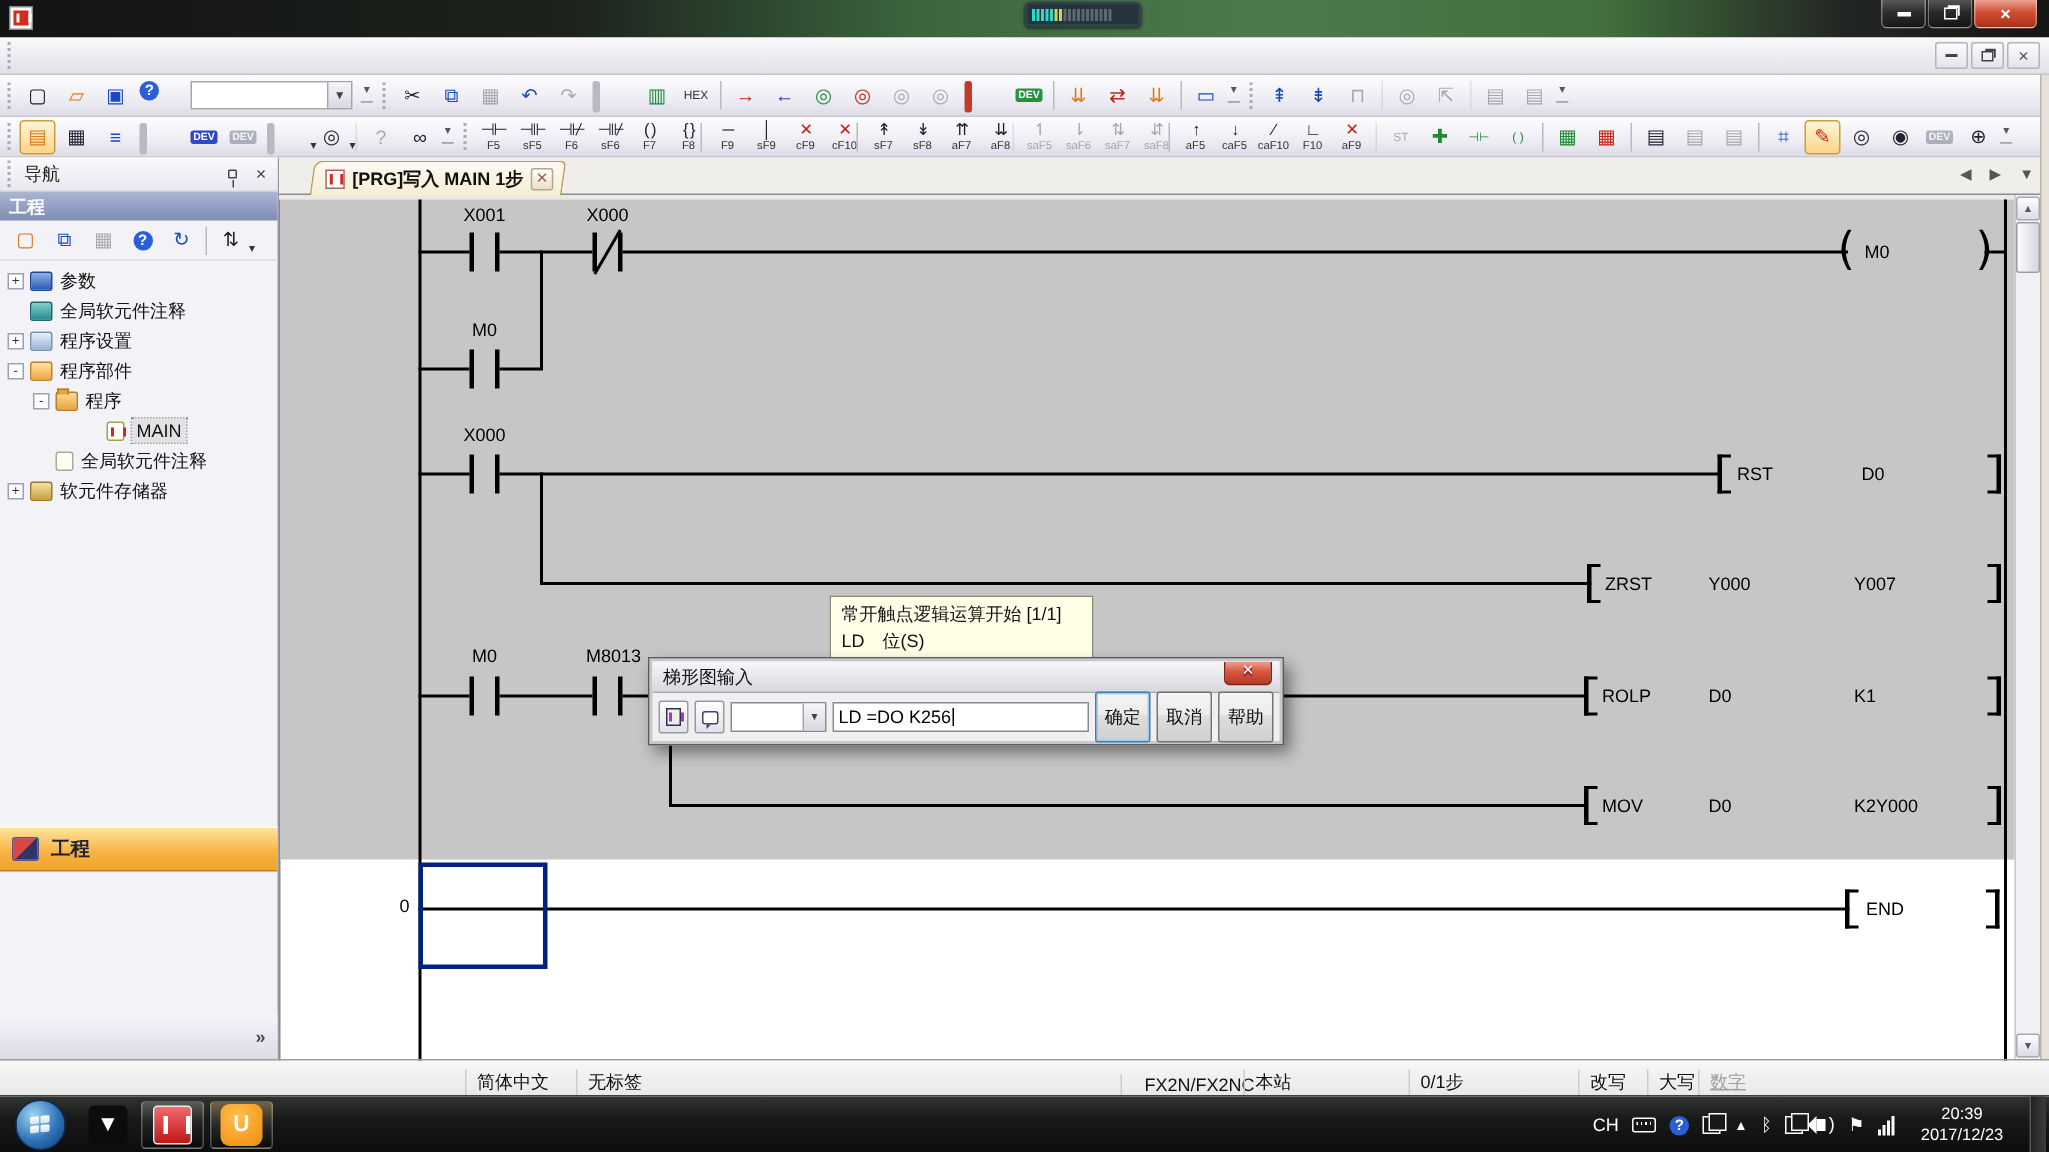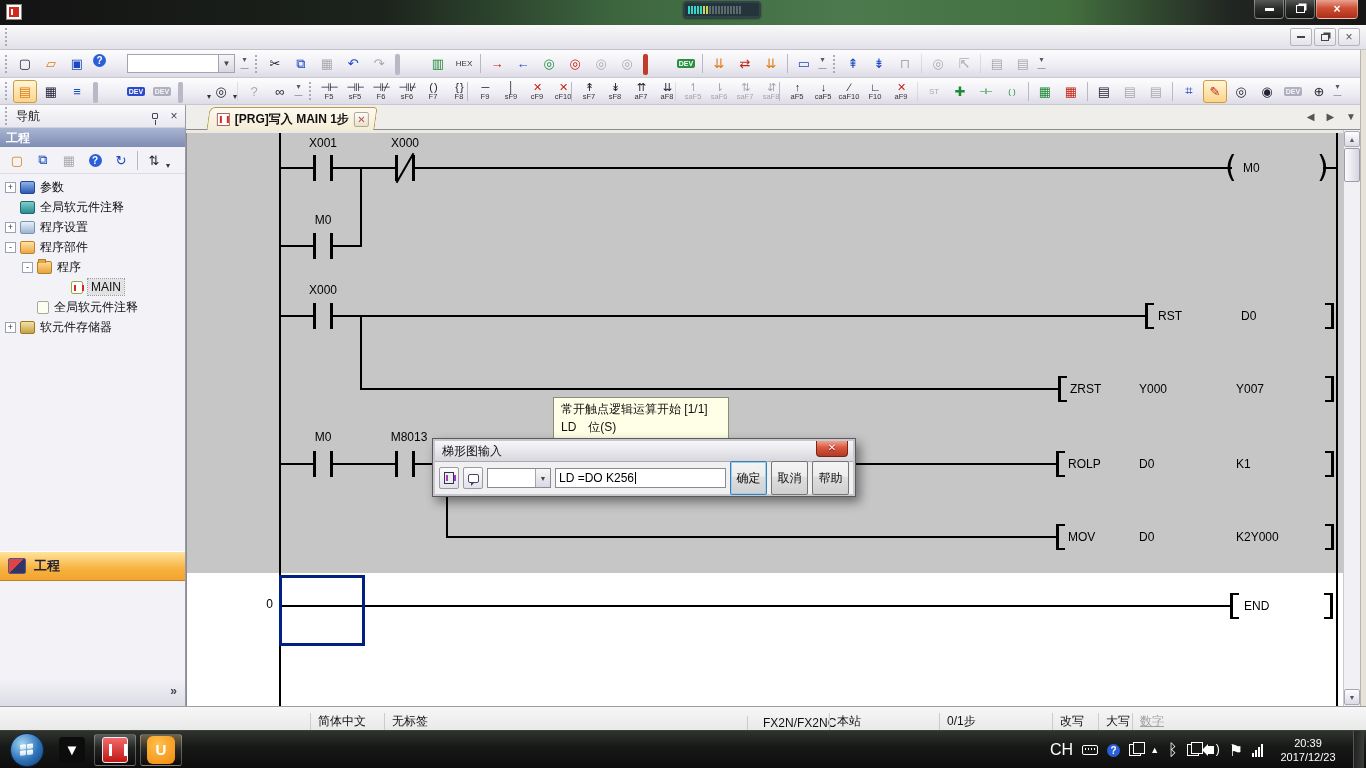--- a/index.html
+++ b/index.html
@@ -155,21 +155,21 @@
   .flag { width:14px; height:12px; display:grid; grid-template-columns:6px 6px; grid-template-rows:5px 5px; gap:1px; transform:skewY(-6deg); }
   .flag i { background:linear-gradient(#fff,#cfe4f0); border-radius:1px; display:block; }
   .tb-app { width:42px; height:32px; margin:0 2px; border:1px solid rgba(255,255,255,.28); border-radius:3px; background:linear-gradient(rgba(255,255,255,.22),rgba(255,255,255,.05) 45%,rgba(0,0,0,.25)); display:flex; align-items:center; justify-content:center; }
   .tb-app.hot { background:linear-gradient(rgba(255,200,120,.35),rgba(255,255,255,.08) 50%,rgba(0,0,0,.2)); }
   .tb-plain { width:40px; height:34px; display:flex; align-items:center; justify-content:center; }
   .fbicon { width:26px; height:26px; background:#0c0c0c; border-radius:4px; display:flex; align-items:center; justify-content:center; color:#fff; font-size:15px; }
   .gxicon { width:26px; height:26px; background:linear-gradient(#f26a6a,#c01616); border:1px solid #eee; border-radius:3px; position:relative; }
   .gxicon:after { content:""; position:absolute; left:6px; top:6px; width:12px; height:12px; border-left:3px solid #fff; border-right:3px solid #fff; }
   .ucicon { width:28px; height:28px; background:radial-gradient(circle at 40% 30%,#ffc04d,#f28a0d); border-radius:6px; display:flex; align-items:center; justify-content:center; color:#fff; font-weight:bold; font-size:15px; }
   #tray { position:absolute; right:0; top:0; height:38px; display:flex; align-items:center; gap:9px; padding-right:2px; }
-  .tray-ic { color:#fff; font-size:16px; display:flex; align-items:center; justify-content:center; }
+  .tray-ic { color:#fff; font-size:12px; display:flex; align-items:center; justify-content:center; }
   .badge-circ { font-size:0; } .badge-circ:before { content:"?"; font-size:10px; color:#fff; background:#2b5fd9; border-radius:50%; width:13px; height:13px; line-height:13px; display:block; text-align:center; font-weight:bold; }
   .kbd { width:16px; height:10px; border:1px solid #fff; border-radius:2px; position:relative; }
   .kbd:after { content:""; position:absolute; left:2px; top:2px; width:10px; height:2px; background:repeating-linear-gradient(90deg,#fff 0 1px,transparent 1px 3px); }
   .spk { width:6px; height:8px; background:#fff; position:relative; margin-right:6px; }
   .spk:before { content:""; position:absolute; left:-6px; top:-2px; border-top:6px solid transparent; border-bottom:6px solid transparent; border-right:6px solid #fff; }
   .spk:after { content:")"; position:absolute; left:8px; top:-4px; color:#fff; font-size:12px; }
   .sig { display:flex; align-items:flex-end; gap:1px; }
   .sig i { width:2px; background:#fff; display:block; }
   #clock { width:72px; text-align:center; font-size:11px; line-height:14px; color:#fff; }
   #show-desktop { width:11px; height:38px; border-left:1px solid #555; background:linear-gradient(90deg,#222,#3a3e3a); }

